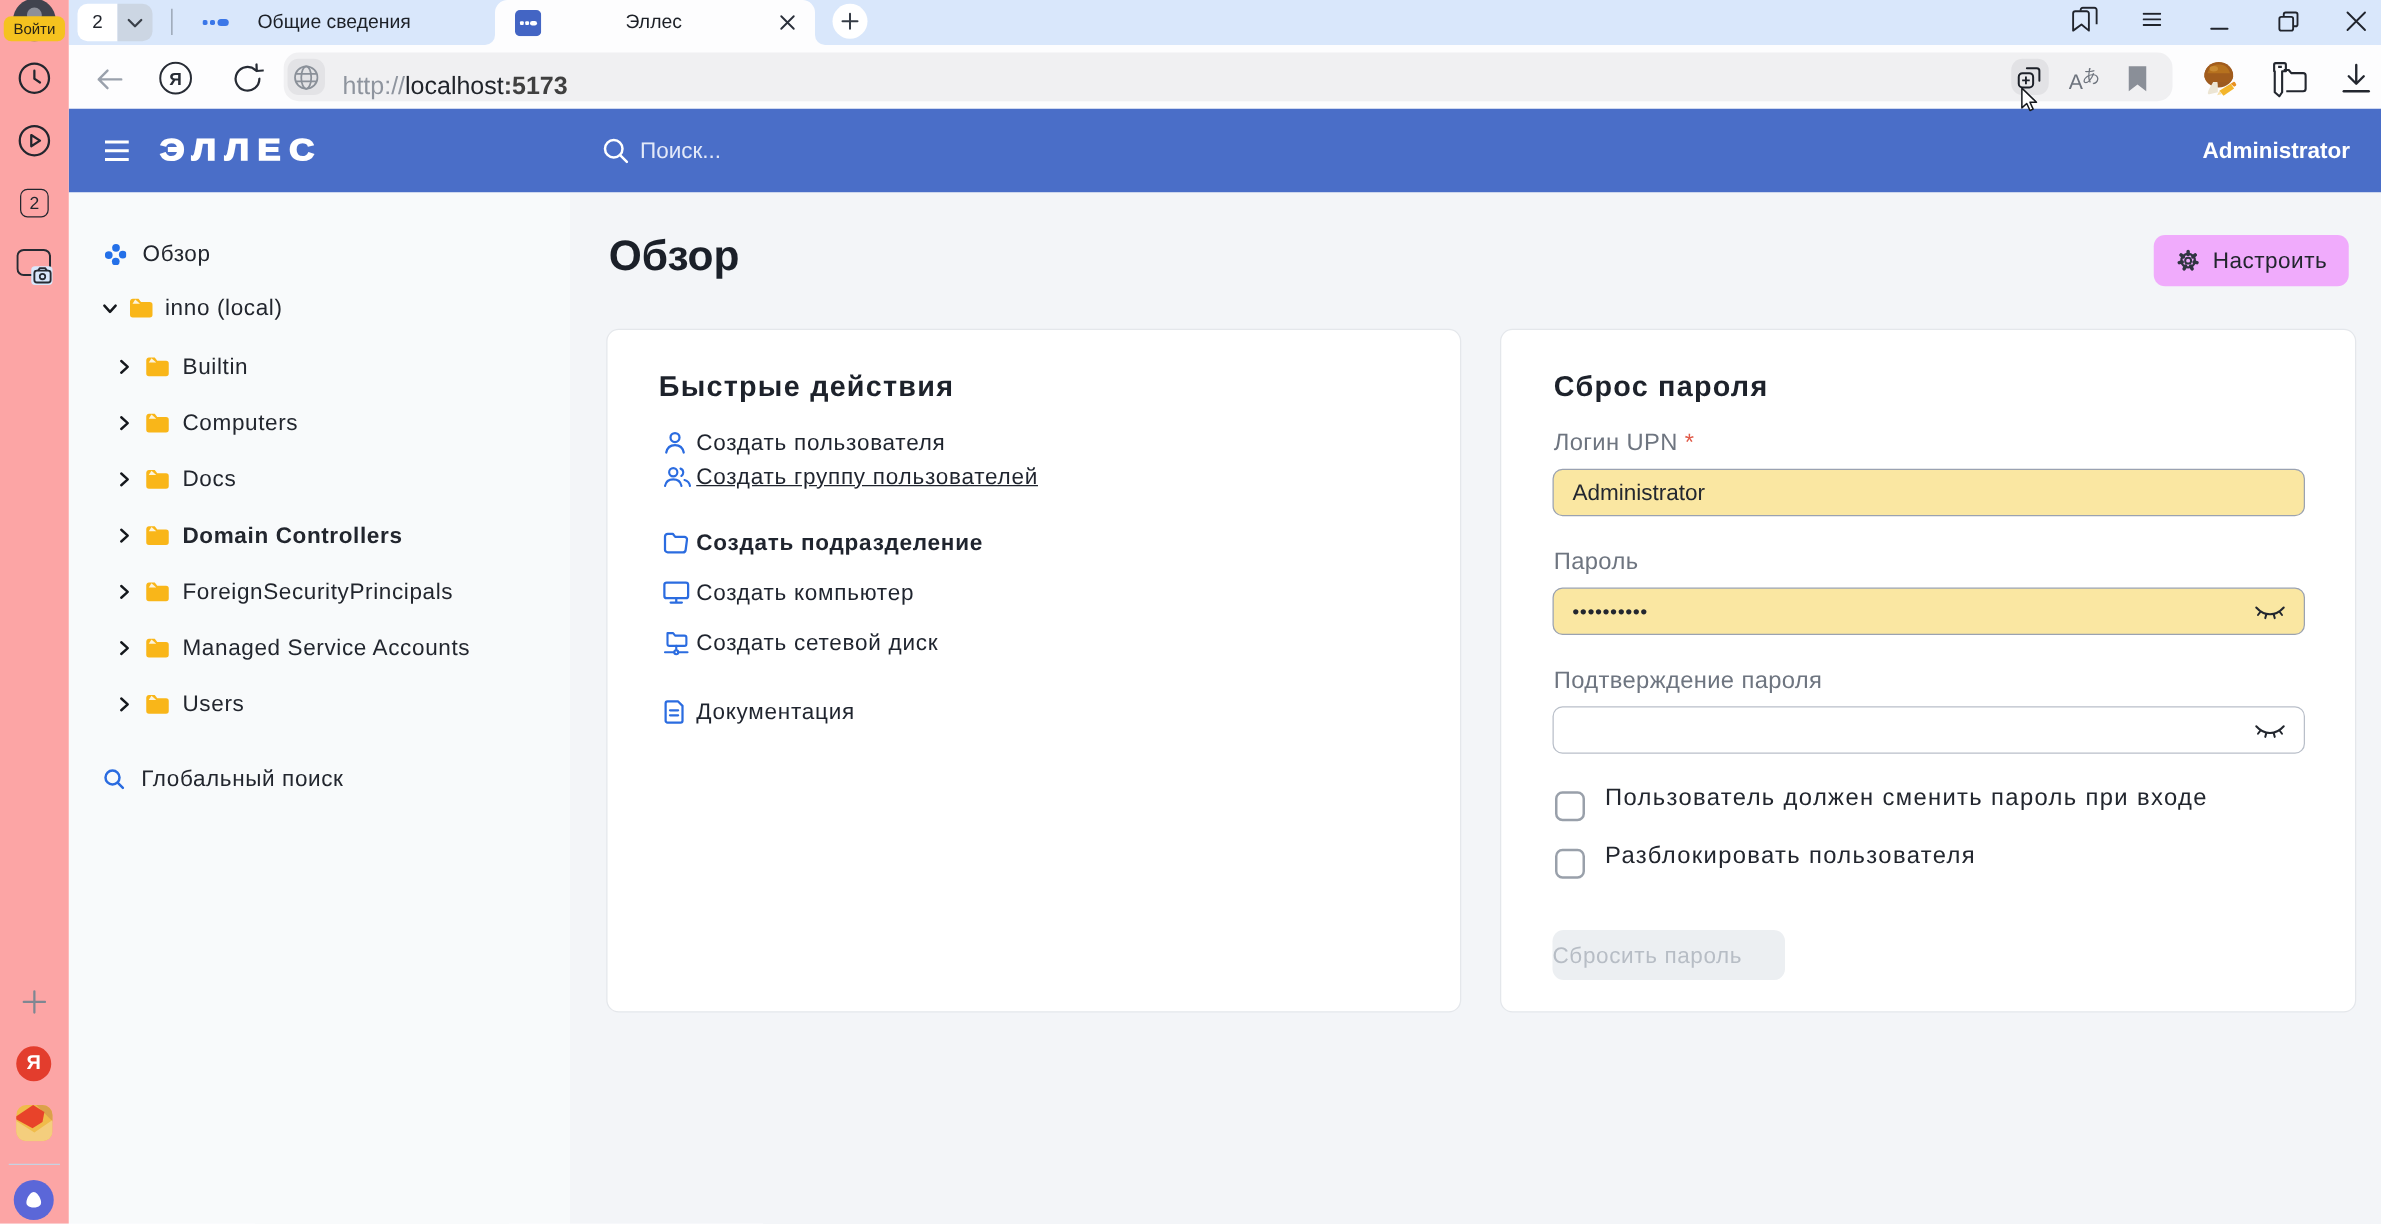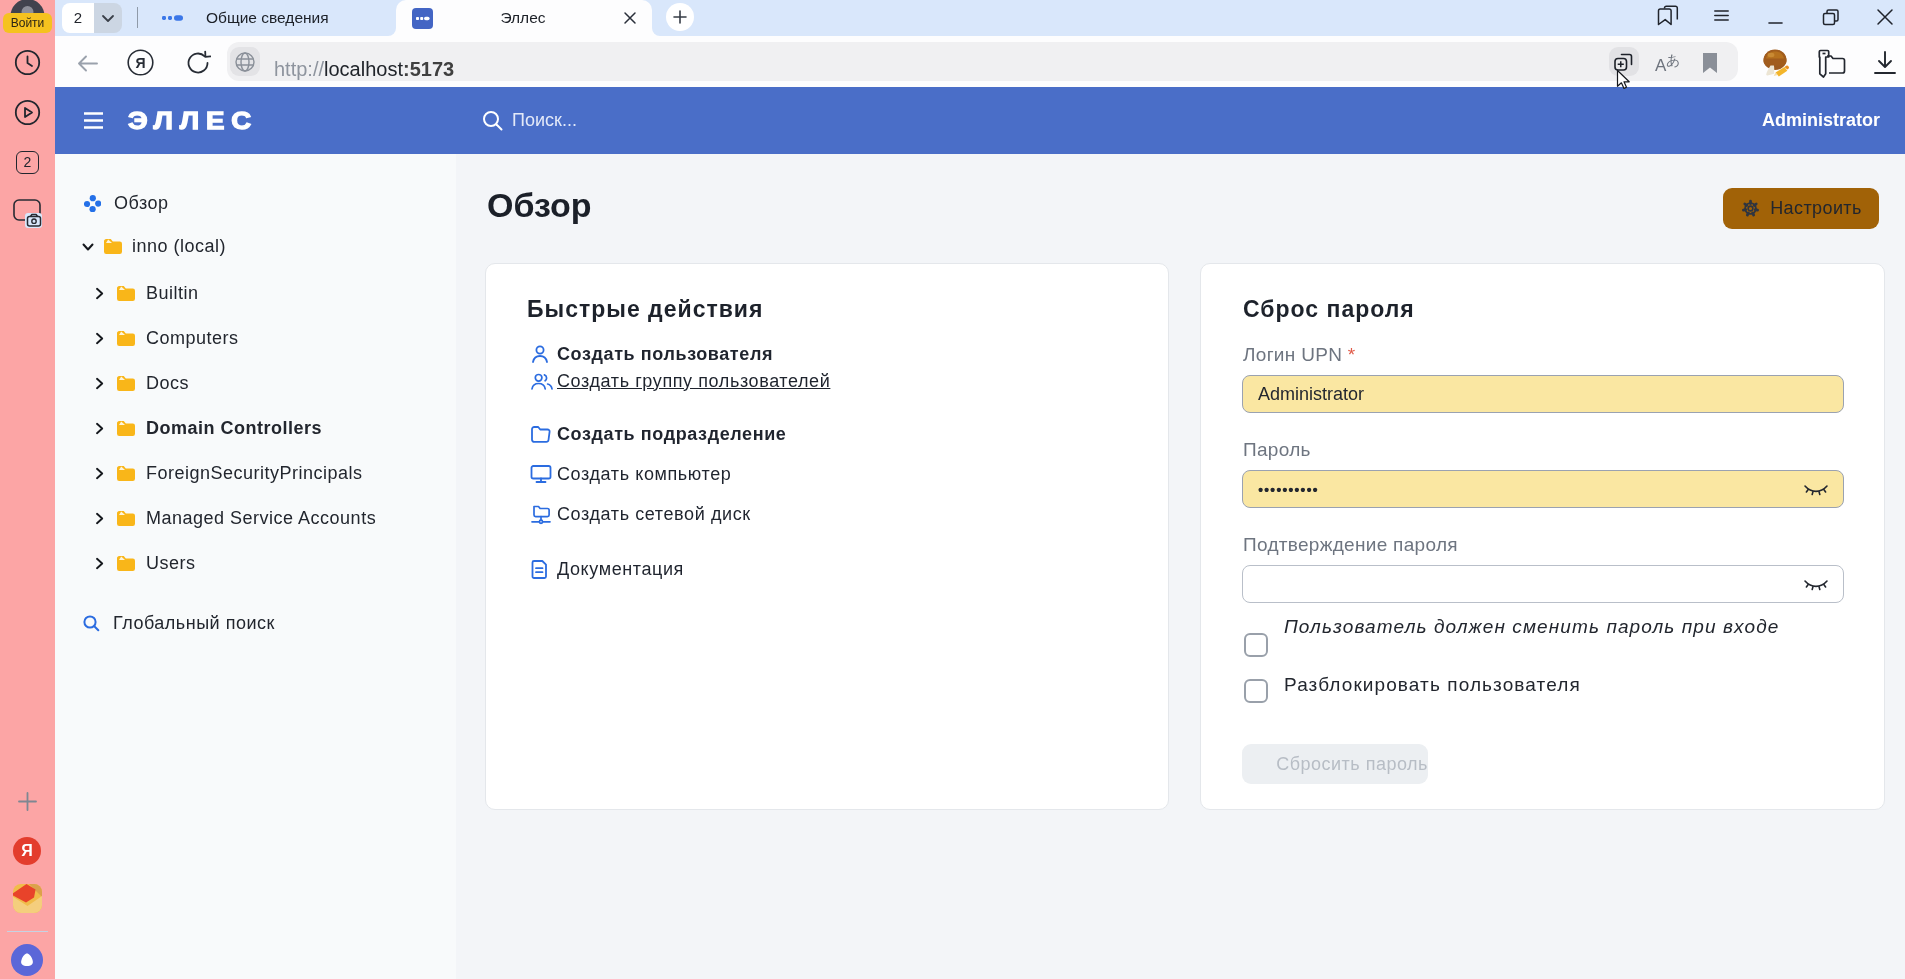--- a/index.html
+++ b/index.html
@@ -327,34 +327,34 @@
     <svg width="19" height="19" viewBox="0 0 19 19" style="margin-right:12px;">
         <circle cx="8" cy="8" r="5.6" fill="none" stroke="#2b6ce0" stroke-width="2"></circle>
         <path d="M12.3 12.3l4 4" stroke="#2b6ce0" stroke-width="2" stroke-linecap="round"></path>
       </svg>
     <span>Глобальный поиск</span>
   </div>
 </div>
 
 <div class="abs" id="mainarea">
   <div class="abs" style="left:31px;top:32px;font-size:34px;font-weight:700;color:#1b2029;">Обзор</div>
-  <div class="abs" style="left:1267px;top:34px;width:156px;height:41px;background:#a16207;border-radius:9px;display:flex;align-items:center;justify-content:center;font-size:18px;letter-spacing:0.4px;color:#22262e;">
+  <div class="abs" style="left:1267px;top:34px;width:156px;height:41px;background:#f0abfc;border-radius:9px;display:flex;align-items:center;justify-content:center;font-size:18px;letter-spacing:0.4px;color:#22262e;">
     <svg width="21" height="21" viewBox="0 0 24 24" style="margin-right:9px;">
         <g fill="none" stroke="#2f3540">
           <circle cx="12" cy="12" r="6.2" stroke-width="2"></circle>
           <circle cx="12" cy="12" r="2.7" stroke-width="1.8"></circle>
           <path d="M12.00 6.40L12.00 3.70M16.38 8.51L18.49 6.83M17.46 13.25L20.09 13.85M14.43 17.05L15.60 19.48M9.57 17.05L8.40 19.48M6.54 13.25L3.91 13.85M7.62 8.51L5.51 6.83" stroke-width="3.2" stroke-linecap="round"></path>
         </g>
       </svg>
     Настроить
   </div>
 
   <div class="card" style="left:29px;top:109px;width:684px;height:547px;">
     <div class="cardtitle" style="position:absolute;left:41px;top:32px;">Быстрые действия</div>
-    <div class="qitem" style="top:78px;font-weight:bold;">
+    <div class="qitem" style="top:78px;">
       <svg width="20" height="20" viewBox="0 0 20 20" style="margin-right:7px;">
           <g fill="none" stroke="#2b6ce0" stroke-width="1.8" stroke-linecap="round">
             <circle cx="10" cy="6" r="3.6"></circle>
             <path d="M3 18c.8-4.2 3.4-6 7-6s6.2 1.8 7 6"></path>
           </g>
         </svg>
       <span>Создать пользователя</span>
     </div>
     <div class="qitem" style="top:105px;text-decoration:underline;">
       <svg width="24" height="20" viewBox="0 0 24 20" style="margin-right:3px;">
@@ -423,22 +423,22 @@
     <div class="label" style="top:270px;">Подтверждение пароля</div>
     <div class="input white-input" style="top:301px;display:flex;align-items:center;">
       <svg class="eye" width="26" height="16" viewBox="0 0 26 16">
           <g fill="none" stroke="#23272f" stroke-width="1.6" stroke-linecap="round">
             <path d="M2 5c3.2 3.6 6.8 5.4 11 5.4S20.8 8.6 24 5"></path>
             <path d="M5.2 8.6L3.4 11M10 10.6l-.8 2.9M16 10.6l.8 2.9M20.8 8.6l1.8 2.4"></path>
           </g>
         </svg>
     </div>
     <div class="cb" style="top:369px;"></div>
-    <div class="cblabel" style="top:352px;font-style:italic;">Пользователь должен сменить пароль при входе</div>
+    <div class="cblabel" style="top:364px;">Пользователь должен сменить пароль при входе</div>
     <div class="cb" style="top:415px;"></div>
     <div class="cblabel" style="top:410px;">Разблокировать пользователя</div>
-    <div class="abs" style="left:41px;top:480px;width:186px;height:40px;background:#eceff2;border-radius:9px;text-align:right;line-height:40px;font-size:18px;letter-spacing:0.5px;color:#b7bdc5;">Сбросить пароль</div>
+    <div class="abs" style="left:41px;top:480px;width:186px;height:40px;background:#eceff2;border-radius:9px;text-align:left;line-height:40px;font-size:18px;letter-spacing:0.5px;color:#b7bdc5;">Сбросить пароль</div>
   </div>
 </div>
 
 <svg class="abs" style="left:1616px;top:69px;z-index:50;" width="15" height="22" viewBox="0 0 15 22">
     <path d="M1.5 1.5v15.8l3.9-3.5 2.6 5.6 2.5-1.1-2.5-5.5h5.2z" fill="#fff" stroke="#15181d" stroke-width="1.2" stroke-linejoin="round"></path>
   </svg>
 
 </body></html>

